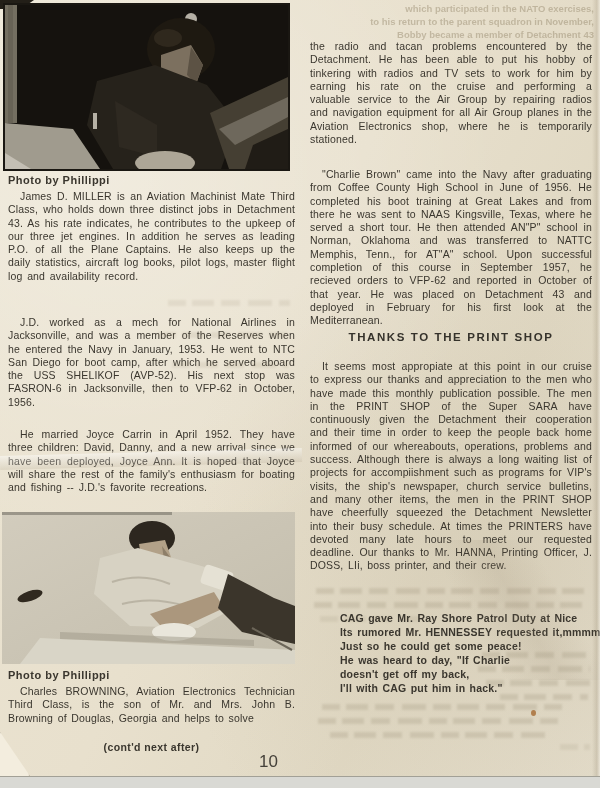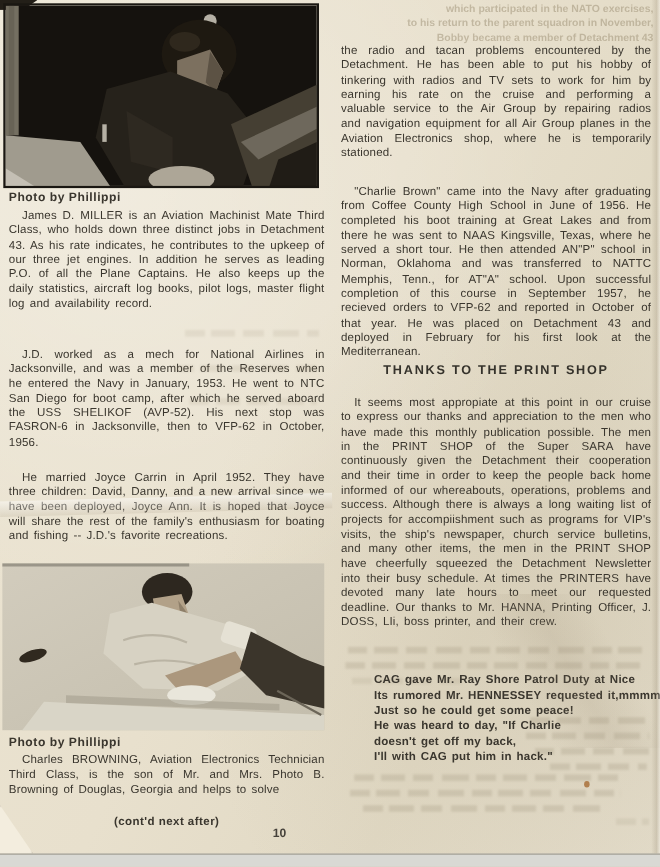--- a/index.html
+++ b/index.html
@@ -12,21 +12,21 @@
   .para{position:absolute;text-align:justify;font-weight:400;font-size:10.5px;
     line-height:13.3px;word-spacing:1.6px;letter-spacing:.15px;color:#3a362e;}
   .indent{text-indent:12px;}
   .caption{position:absolute;font-weight:700;font-size:11px;letter-spacing:.5px;color:#3a362e;}
   .heading{position:absolute;font-weight:700;font-size:11.5px;letter-spacing:1.6px;
     text-align:center;color:#35322b;}
   .verse{position:absolute;font-weight:700;font-size:10.5px;line-height:14px;
     letter-spacing:.2px;word-spacing:1.2px;color:#3a362e;white-space:nowrap;}
   .photo{position:absolute;display:block;}
   .photo1frame{outline:2px solid #1a1712;}
-  .pagenum{position:absolute;font-weight:700;font-size:11px;color:#45413a;text-align:left;}
+  .pagenum{position:absolute;font-weight:400;font-size:17px;color:#45413a;text-align:right;}
   .contd{position:absolute;font-weight:700;font-size:10.5px;letter-spacing:.4px;
     text-align:center;color:#3a362e;}
   .ghosttext{position:absolute;font-weight:700;font-size:9.5px;line-height:13px;
     color:#9c8f74;opacity:.5;filter:blur(.4px);text-align:right;white-space:nowrap;}
   .gline{position:absolute;height:6px;opacity:.20;filter:blur(.8px);
     background:repeating-linear-gradient(90deg,#8d8168 0 18px,transparent 18px 24px,
       #8d8168 24px 46px,transparent 46px 53px,#8d8168 53px 72px,transparent 72px 80px,
       #8d8168 80px 104px,transparent 104px 111px);}
   .gfaint{opacity:.12;}
   .crease1{position:absolute;left:0;top:452px;width:302px;height:14px;transform:rotate(-1.5deg);
@@ -112,21 +112,21 @@
     <polygon points="148,102 212,80 222,96 166,122" fill="#ab977d"></polygon>
     <ellipse cx="172" cy="120" rx="22" ry="9" fill="#e9e6db"></ellipse>
     <polygon points="226,62 272,86 293,94 293,132 240,120 216,96" fill="#3b352b"></polygon>
     <polygon points="38,126 293,138 293,152 18,152" fill="#d9d5c7"></polygon>
     <polygon points="58,120 252,128 252,134 58,127" fill="#9d9787" opacity="0.5"></polygon>
     <line x1="250" y1="116" x2="290" y2="138" stroke="#6b6558" stroke-width="2"></line>
   </svg>
 
   <div class="caption" style="left:8px;top:669px;">Photo by Phillippi</div>
 
-  <div class="para indent" style="left:8px;top:685px;width:287px;">Charles BROWNING, Aviation Electronics Technician Third Class, is the son of Mr. and Mrs. Photo B. Browning of Douglas, Georgia and helps to solve</div>
+  <div class="para indent" style="left:8px;top:685px;width:287px;">Charles BROWNING, Aviation Electronics Technician Third Class, is the son of Mr. and Mrs. John B. Browning of Douglas, Georgia and helps to solve</div>
 
   <div class="contd" style="left:8px;top:741px;width:287px;">(cont'd next after)</div>
 
   <div class="pagenum" style="left:248px;top:752px;width:30px;">10</div>
 
   <div class="para" style="left:310px;top:40px;width:282px;">the radio and tacan problems encountered by the Detachment.  He has been able to put his hobby of tinkering with radios and TV sets to work for him by earning his rate on the cruise and performing a valuable service to the Air Group by repairing radios and navigation equipment for all Air Group planes in the Aviation Electronics shop, where he is temporarily stationed.</div>
 
   <div class="para indent" style="left:310px;top:168px;width:282px;">"Charlie Brown" came into the Navy after graduating from Coffee County High School in June of 1956.  He completed his boot training at Great Lakes and from there he was sent to NAAS Kingsville, Texas, where he served a short tour.  He then attended AN"P" school in Norman, Oklahoma and was transferred to NATTC Memphis, Tenn., for AT"A" school.  Upon successful completion of this course in September 1957, he recieved orders to VFP-62 and reported in October of that year.  He was placed on Detachment 43 and deployed in February for his first look at the Mediterranean.</div>
 
   <div class="heading" style="left:310px;top:331px;width:282px;">THANKS TO THE PRINT SHOP</div>

